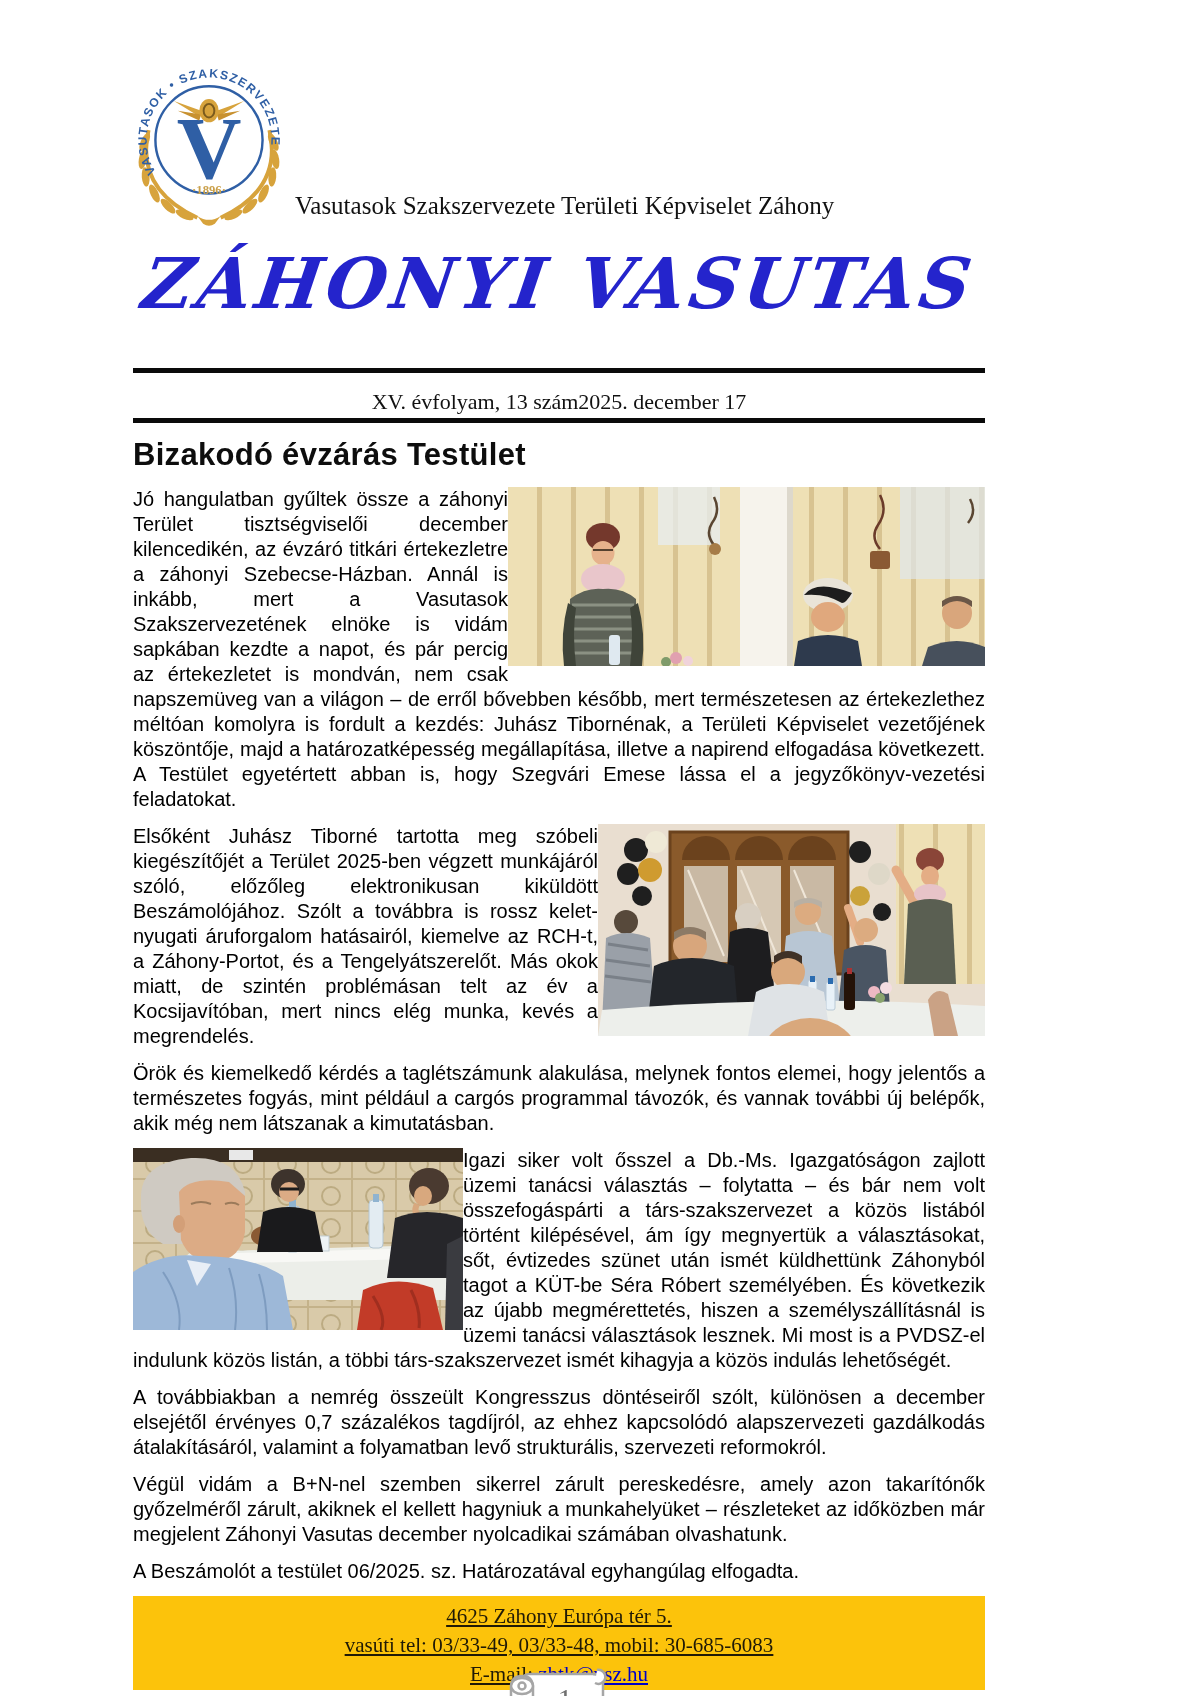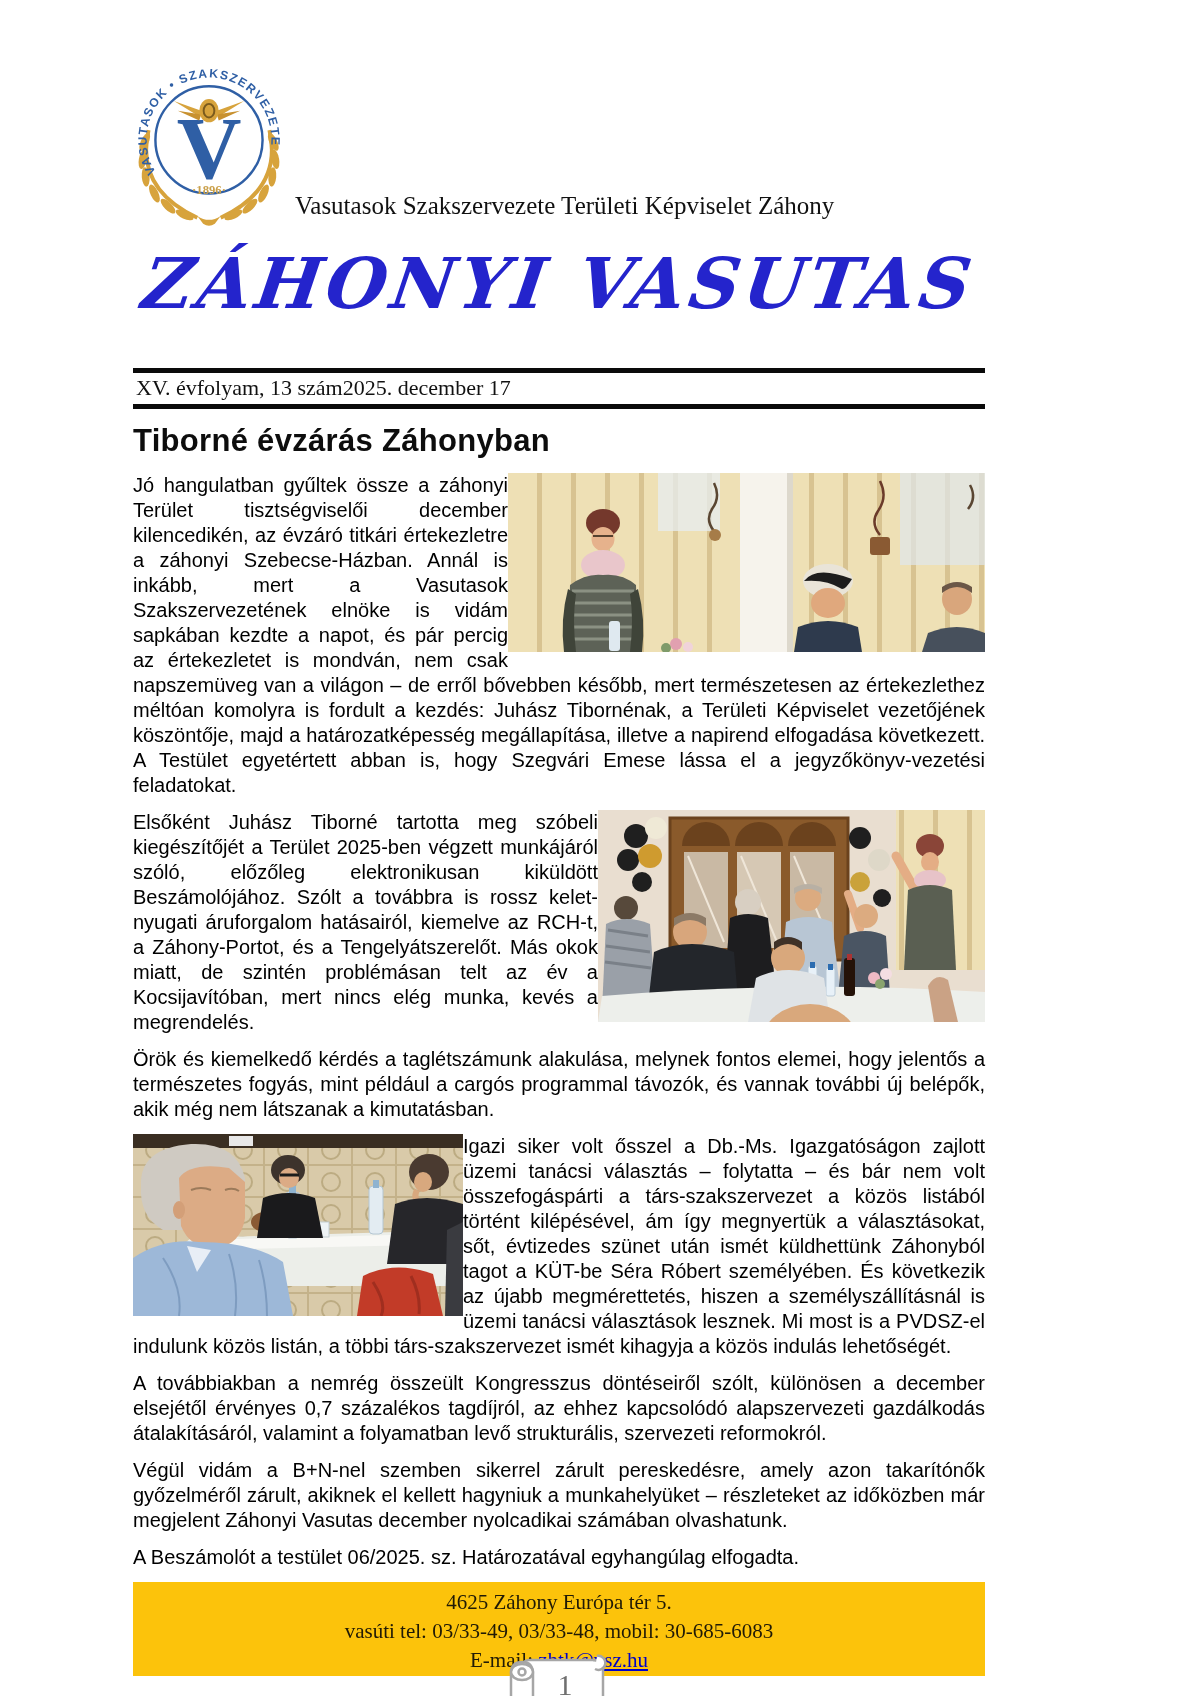--- a/index.html
+++ b/index.html
@@ -24,22 +24,22 @@
     display:inline-block;
     font-family:"DejaVu Serif", serif; font-style:italic; font-weight:bold;
     font-size:70px; line-height:88px; letter-spacing:4px;
     color:#2424cc; transform:skewX(-8deg);
   }
 
   
   .folio {
     margin-top:36px;
     border-top:5px solid #0a0a0a; border-bottom:5px solid #0a0a0a;
-    padding:2px 3px 3px 3px;
-    display:flex; justify-content:flex-start; align-items:baseline;
+    padding:16px 3px 3px 3px;
+    display:flex; justify-content:center; align-items:baseline;
     font-family:"Liberation Serif", serif; font-size:22px; color:#111;
   }
 
   
   .headline {
     margin:14px 0 14px 0; font-size:31px; line-height:36px;
     font-weight:bold; color:#0d0d0d; letter-spacing:0.3px;
   }
   .para { margin:0 0 12px 0; }
   .para::after { content:""; display:block; clear:both; }
@@ -50,21 +50,21 @@
   figure.photo { margin:0; }
   .photo-1 { float:right; width:477px; height:179px; margin:0 0 6px 14px; }
   .photo-2 { float:right; width:387px; height:212px; margin:2px 0 6px 14px; }
   .photo-3 { float:left;  width:330px; height:182px; margin:3px 16px 6px 0; }
   figure.photo svg { display:block; width:100%; height:100%; }
 
   
   .footer-box {
     margin-top:6px; background:#fcc30b; text-align:center;
     font-family:"Liberation Serif", serif; font-size:21px; line-height:29px;
-    color:#201a06; padding:6px 0 8px 0; height:80px;
+    color:#201a06; padding:6px 0 8px 0; height:80px;text-decoration:underline;
   }
   .footer-box a { color:#0000c8; text-decoration:underline; }
   .scroll-wrap { text-align:center; margin-top:-28px; }
   .scroll-wrap svg { width:124px; height:86px; }
 </style>
 </head>
 <body>
 
 <svg width="0" height="0" style="position:absolute" aria-hidden="true">
   <defs>
@@ -134,21 +134,21 @@
 
     <div class="masthead">
       <span>ZÁHONYI VASUTAS</span>
     </div>
 
     <div class="folio">
       <span>XV. évfolyam, 13 szám</span>
       <span>2025. december 17</span>
     </div>
 
-    <div class="headline">Tiborné évzárás Záhonyban</div>
+    <div class="headline">Bizakodó évzárás Testület</div>
 
     <div class="para">
       <figure class="photo photo-1">
         <svg viewBox="0 0 477 179" preserveAspectRatio="none">
           <rect width="477" height="179" fill="url(#blinds)"></rect>
           <rect x="150" y="0" width="62" height="58" fill="#e7edf1" opacity="0.75"></rect>
           <rect x="392" y="0" width="85" height="92" fill="#dfe7ec" opacity="0.7"></rect>
           <rect x="232" y="0" width="52" height="179" fill="#f6f3ec"></rect>
           <rect x="279" y="0" width="6" height="179" fill="#ddd8cc"></rect>
 

